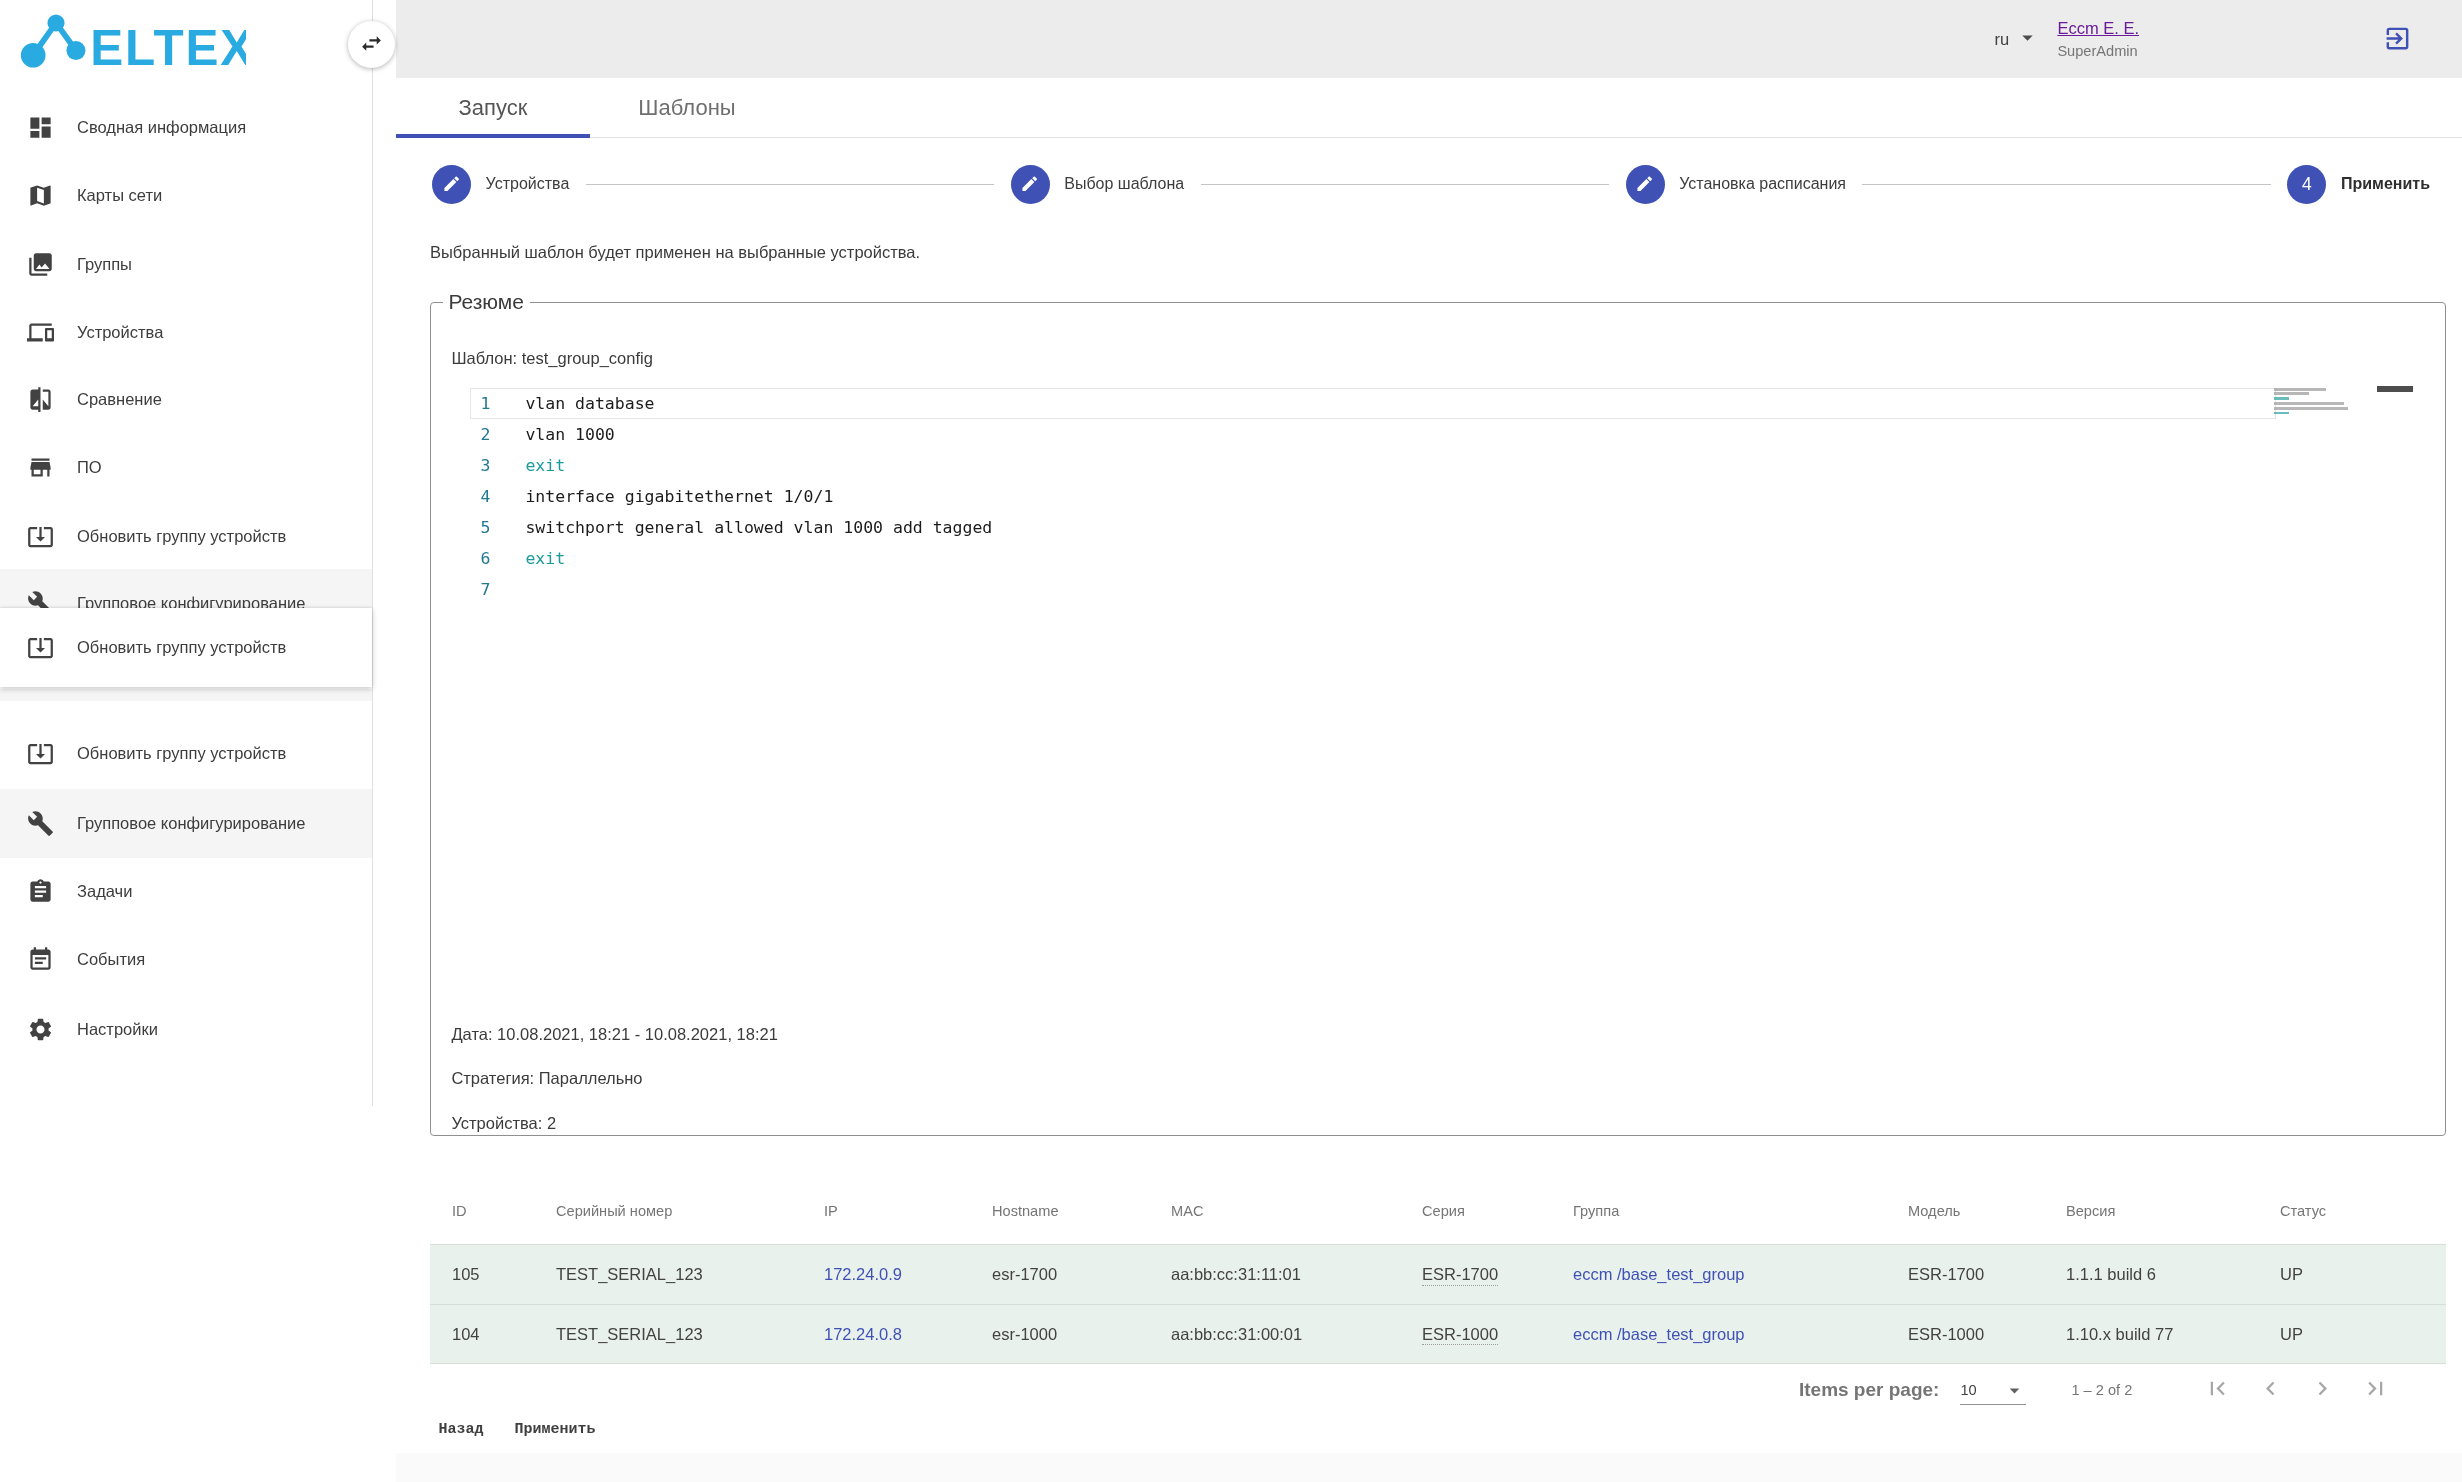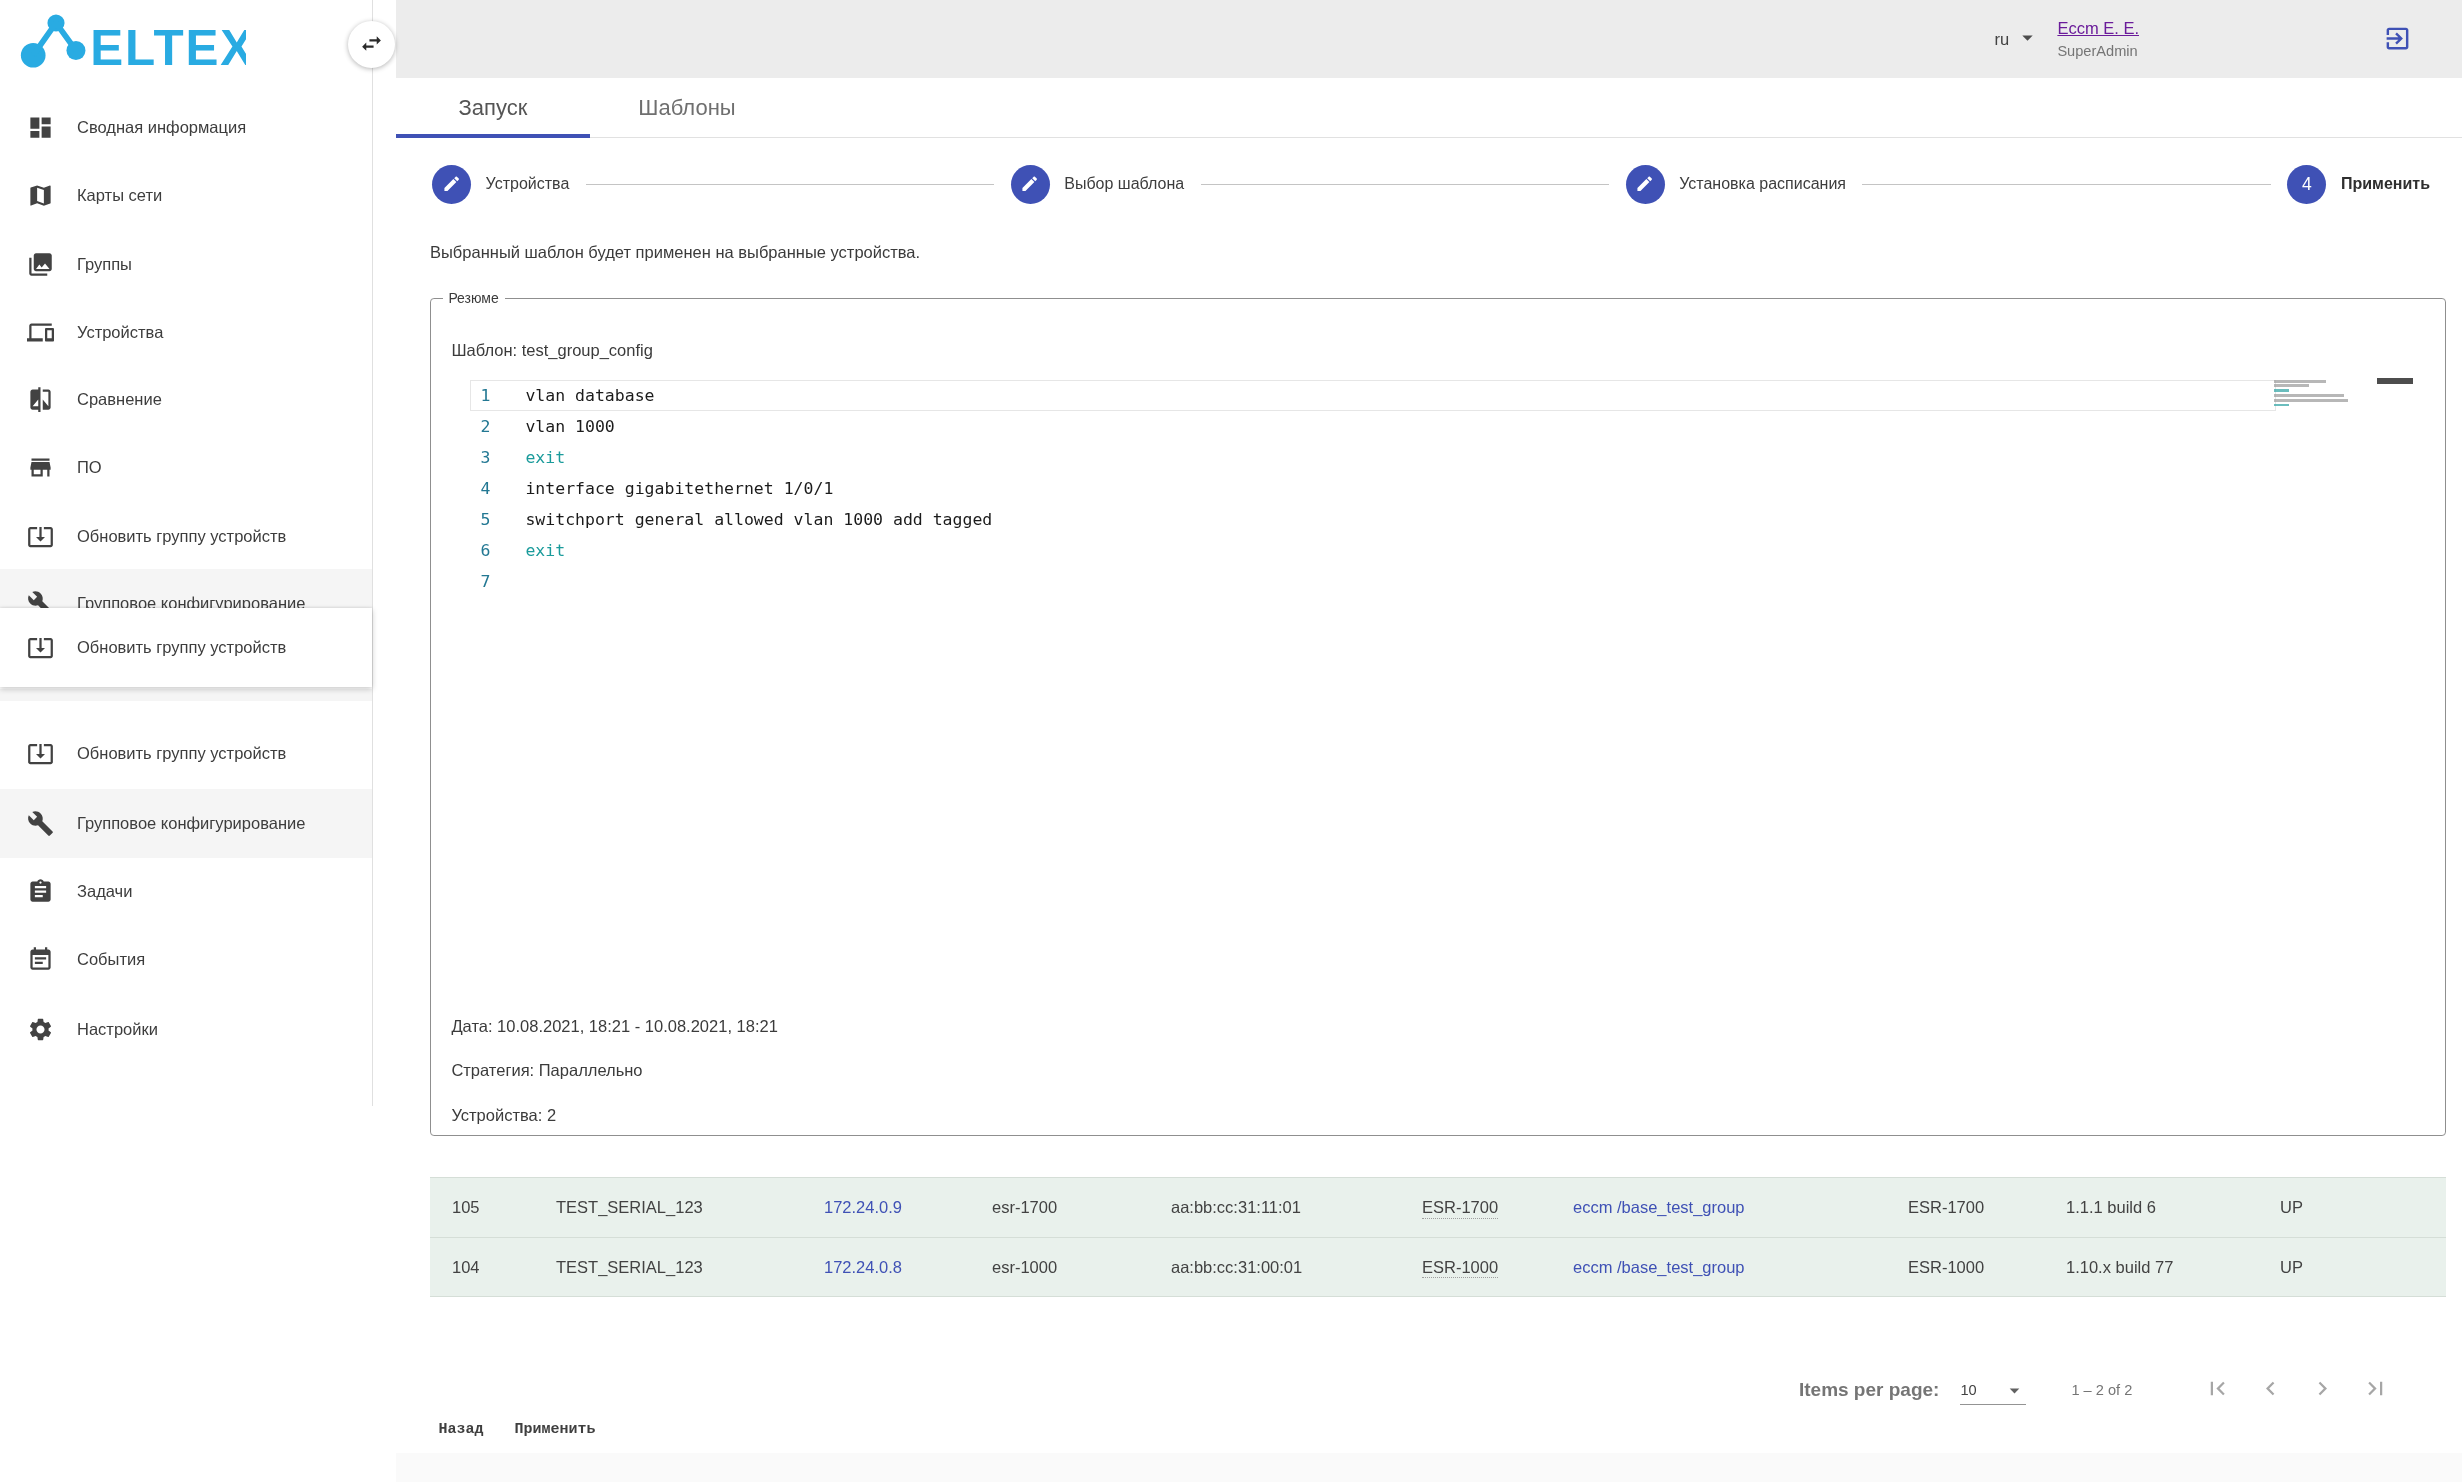--- a/index.html
+++ b/index.html
@@ -60,21 +60,21 @@
   .step-circle svg { width:19.4px; height:19.4px; fill:#fff; }
   .step-circle .step-num { color:#fff; font-size:17.5px; }
   .step-label { margin-left:14.6px; font-size:16px; color:#3d3d3d; white-space:nowrap; }
   .step.active .step-label { font-weight:bold; color:#2f2f2f; }
   .step-line { flex:1; height:1px; background:#c4c4c4; margin:0 16.5px; }
 
   .desc { position:absolute; left:34px; top:165px; font-size:16.5px; color:#3b3b3b; }
 
   fieldset.summary { position:absolute; left:34px; right:17.5px; top:212px; height:846px;
                      border:1px solid #8f8f8f; border-radius:3.9px; }
-  fieldset.summary legend { margin-left:11.6px; padding:0 5.8px; font-size:14px; color:#3b3b3b; }
+  fieldset.summary legend { margin-left:11.6px; padding:0 5.8px; font-size:21px; color:#3b3b3b; }
   .tpl-line { position:absolute; left:20.4px; top:35px; font-size:16.5px; color:#3b3b3b; }
 
   .editor { position:absolute; left:39px; right:13.6px; top:64px; height:543px; font-family:"DejaVu Sans Mono", monospace; }
   .cur-line-box { position:absolute; left:0; right:155px; top:9.7px; height:31px; border:1px solid #e6e6e6; }
   .code-lines { position:relative; padding-top:9.7px; }
   .code-line { display:flex; height:31px; align-items:center; font-size:16.5px; }
   .line-num { width:20.4px; text-align:right; color:#237893; flex:none; }
   .code-text { margin-left:35px; color:#1b1b1b; white-space:pre; }
   .code-text.kw { color:#1a9b9b; }
   .minimap { position:absolute; top:9.7px; right:83px; width:74px; }
@@ -375,20 +375,32 @@
       </div>
 
       <div class="meta">
         <p>Дата: 10.08.2021, 18:21 - 10.08.2021, 18:21</p>
         <p>Стратегия: Параллельно</p>
         <p>Устройства: 2</p>
       </div>
     </fieldset>
 
     <div class="dtable">
+      <div class="trow thead">
+        <span>ID</span>
+        <span>Серийный номер</span>
+        <span>IP</span>
+        <span>Hostname</span>
+        <span>MAC</span>
+        <span>Серия</span>
+        <span>Группа</span>
+        <span>Модель</span>
+        <span>Версия</span>
+        <span>Статус</span>
+      </div>
       <div class="trow tbody-row">
         <span>105</span>
         <span>TEST_SERIAL_123</span>
         <span class="cellwrap"><a class="tlink">172.24.0.9</a></span>
         <span>esr-1700</span>
         <span>aa:bb:cc:31:11:01</span>
         <span class="cellwrap"><span class="dotted">ESR-1700</span></span>
         <span class="cellwrap"><a class="tlink">eccm /base_test_group</a></span>
         <span>ESR-1700</span>
         <span>1.1.1 build 6</span>

